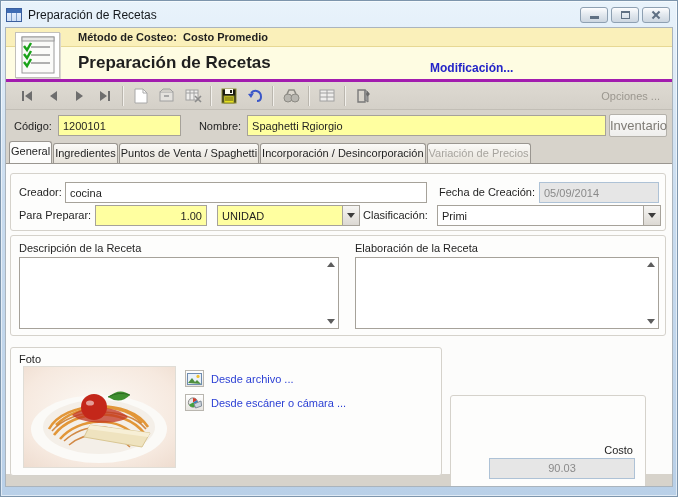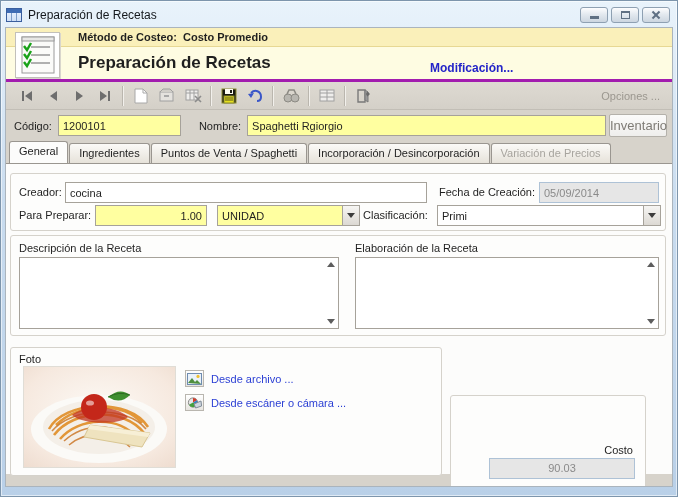--- a/index.html
+++ b/index.html
@@ -75,21 +75,21 @@
   .fld { height: 21px; border: 1px solid #a6a29a; background: #fff; padding: 0 4px;
     font-family: "Liberation Sans", sans-serif; font-size: 11px; color: #1f1f1f; }
   .fld.yellow { background: #ffffa0; }
   .btn-inventario { position: absolute; right: 5px; top: 4px; width: 58px; height: 23px;
     background: linear-gradient(#fbfbfa, #efeeec); border: 1px solid #b4b1aa; border-radius: 2px;
     color: #7f7c76; font-size: 13px; }
 
   
   .tabstrip { position: absolute; left: 0; right: 0; top: 113px; height: 22px;
     display: flex; align-items: flex-end; padding-left: 3px; }
-  .tab { padding: 3px 9px 4px; margin-right: 1px; border: 1px solid #9a9690; border-bottom: none;
+  .tab { padding: 3px 1px 4px; margin-right: 1px; border: 1px solid #9a9690; border-bottom: none;
     border-radius: 3px 3px 0 0; background: linear-gradient(#fbfaf7, #e6e2da);
     position: relative; z-index: 1; }
   .tab.active { background: #fcfcfb; z-index: 3; padding-bottom: 6px; font-weight: normal; }
   .tab.disabled { color: #a7a49e; }
 
   
   .page { position: absolute; left: 0; right: 0; top: 135px; bottom: 12px;
     background: #fcfcfb; border-top: 1px solid #9a9690; z-index: 2; }
   .gbox { position: absolute; border: 1px solid #d5d2cb; border-radius: 3px; background: #fdfdfc; }
   #gb-main   { left: 4px;  top: 9px;   width: 656px; height: 58px; }

